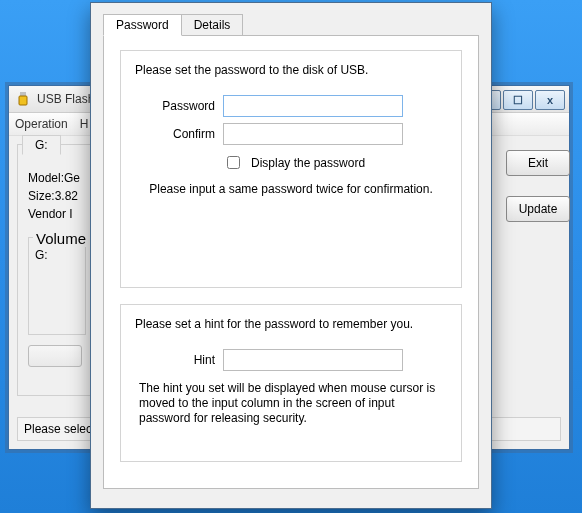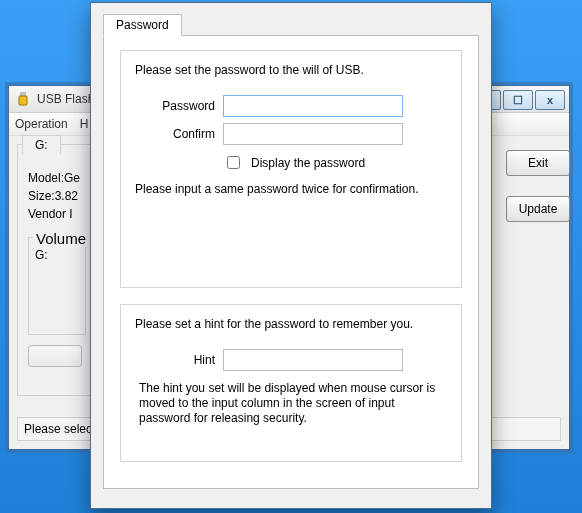--- a/index.html
+++ b/index.html
@@ -222,21 +222,21 @@
     font: inherit;
     outline: none;
   }
   .text-input.plain { border-color: #bcbcbc; }
   .check-row {
     display: flex;
     align-items: center;
     margin: 8px 0 10px 88px;
     gap: 8px;
   }
-  .msg { margin-top: 6px; }
+  .msg { text-align: center; margin-top: 6px; }
   .hint-msg {
     margin: 10px 4px 0;
     line-height: 15px;
   }
   .intro { margin-bottom: 18px; }
 </style>
 </head>
 <body>
 
 <div class="parent-window">
@@ -277,25 +277,26 @@
   <div class="side-btn exit">Exit</div>
   <div class="parent-status">
     <span>Please select a</span>
   </div>
 </div>
 
 <div class="dialog">
   <div class="dlg-body">
     <div class="tab-strip">
       <div class="tab active">Password</div>
+      <div class="tab">Details</div>
     </div>
     <div class="tab-panel">
 
       <div class="group group-top">
-        <div class="intro">Please set the password to the will of USB.</div>
+        <div class="intro">Please set the password to the disk of USB.</div>
         <div class="form-row">
           <label>Password</label>
           <input type="password" class="text-input" value="" style="">
         </div>
         <div class="form-row">
           <label>Confirm</label>
           <input type="password" class="text-input plain" value="" style="">
         </div>
         <div class="check-row">
           <input type="checkbox" style="">

